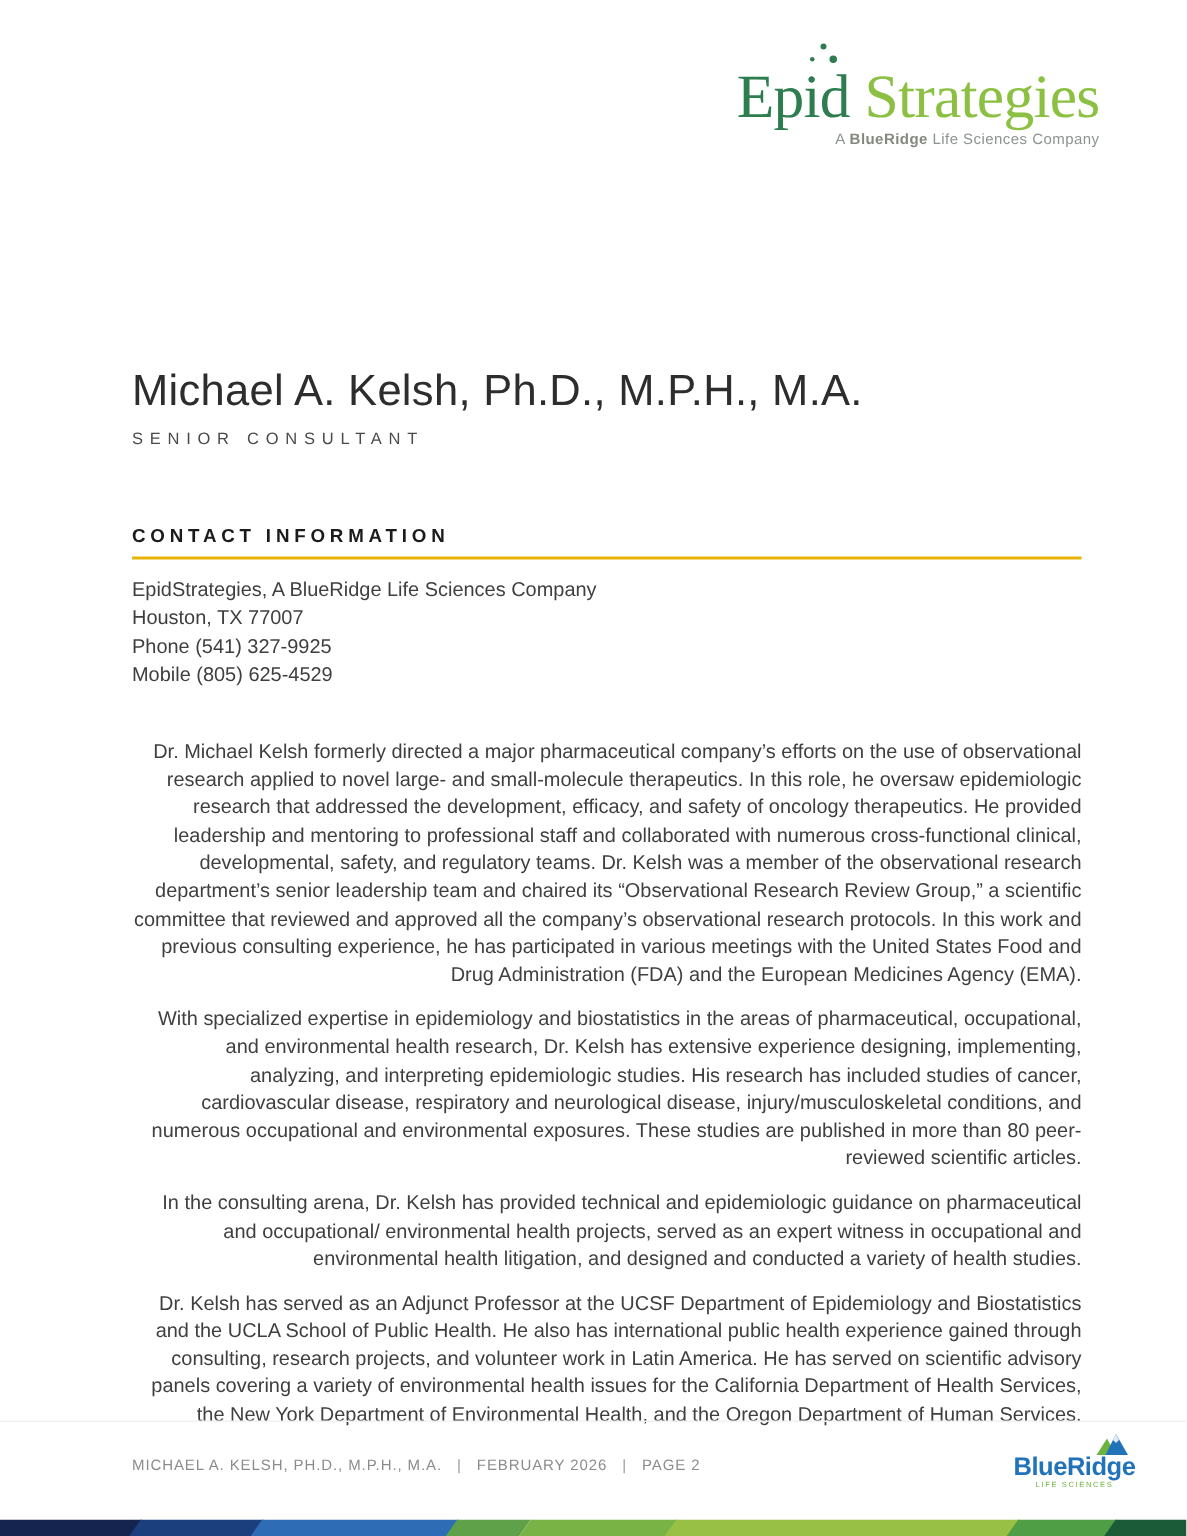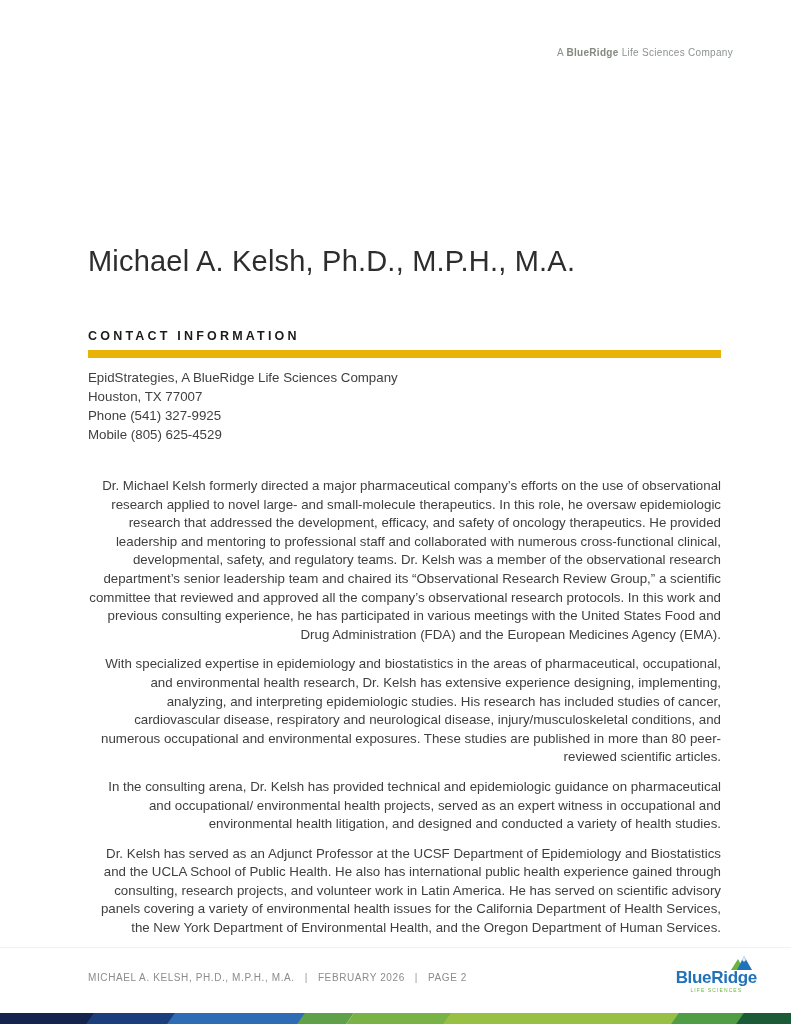--- a/index.html
+++ b/index.html
@@ -34,21 +34,21 @@
   .person-name {
     font-size:29px; font-weight:400; color:#2d2d2d; letter-spacing:0.2px;
   }
   .person-title {
     margin-top:9px; font-size:11px; color:#4a4a4a; letter-spacing:4.5px;
     font-weight:400;
   }
 
   .section-heading {
     font-size:12.5px; font-weight:bold; color:#1b1b1b; letter-spacing:3.2px;
-    padding-bottom:7px; border-bottom:8px solid #eab308;
+    padding-bottom:7px; border-bottom:2px solid #eab308;
   }
   .contact-section { margin-top:51px; }
   .contact-lines { margin-top:10px; font-size:13.3px; color:#3f3f3f; line-height:19px; }
   .email-link { color:#6b9fd4; text-decoration:underline; cursor:pointer; }
 
   .profile-section { margin-top:33px; }
   .profile-paragraphs { margin-top:9px; }
   .profile-paragraphs p {
     font-size:13.3px; color:#3f3f3f; line-height:18.6px; margin-bottom:11px;
     text-align:right;
@@ -74,28 +74,37 @@
     display:flex; overflow:hidden;
   }
   .bar-seg { height:100%; transform:skewX(-35deg); margin-left:-1px; }
 </style>
 </head>
 <body>
 
 <div class="page">
 
   <div class="logo-block">
+    <div class="logo-word">
+      <span class="logo-epid">
+        <span>Epid</span>
+        <span class="bubble b1"></span>
+        <span class="bubble b2"></span>
+        <span class="bubble b3"></span>
+      </span><span class="logo-strategies">Strategies</span>
+    </div>
     <div class="logo-tagline">
       <span>A </span><b>BlueRidge</b><span> Life Sciences Company</span>
     </div>
   </div>
 
   <div class="content">
 
     <div class="person-name">Michael A. Kelsh, Ph.D., M.P.H., M.A.</div>
+    <div class="person-title">SENIOR CONSULTANT</div>
 
     <div class="contact-section">
       <div class="section-heading">CONTACT INFORMATION</div>
       <div class="contact-lines">
         <div>EpidStrategies, A BlueRidge Life Sciences Company</div>
         <div>Houston, TX 77007</div>
         <div>Phone (541) 327-9925</div>
         <div>Mobile (805) 625-4529</div>
       </div>
     </div>

